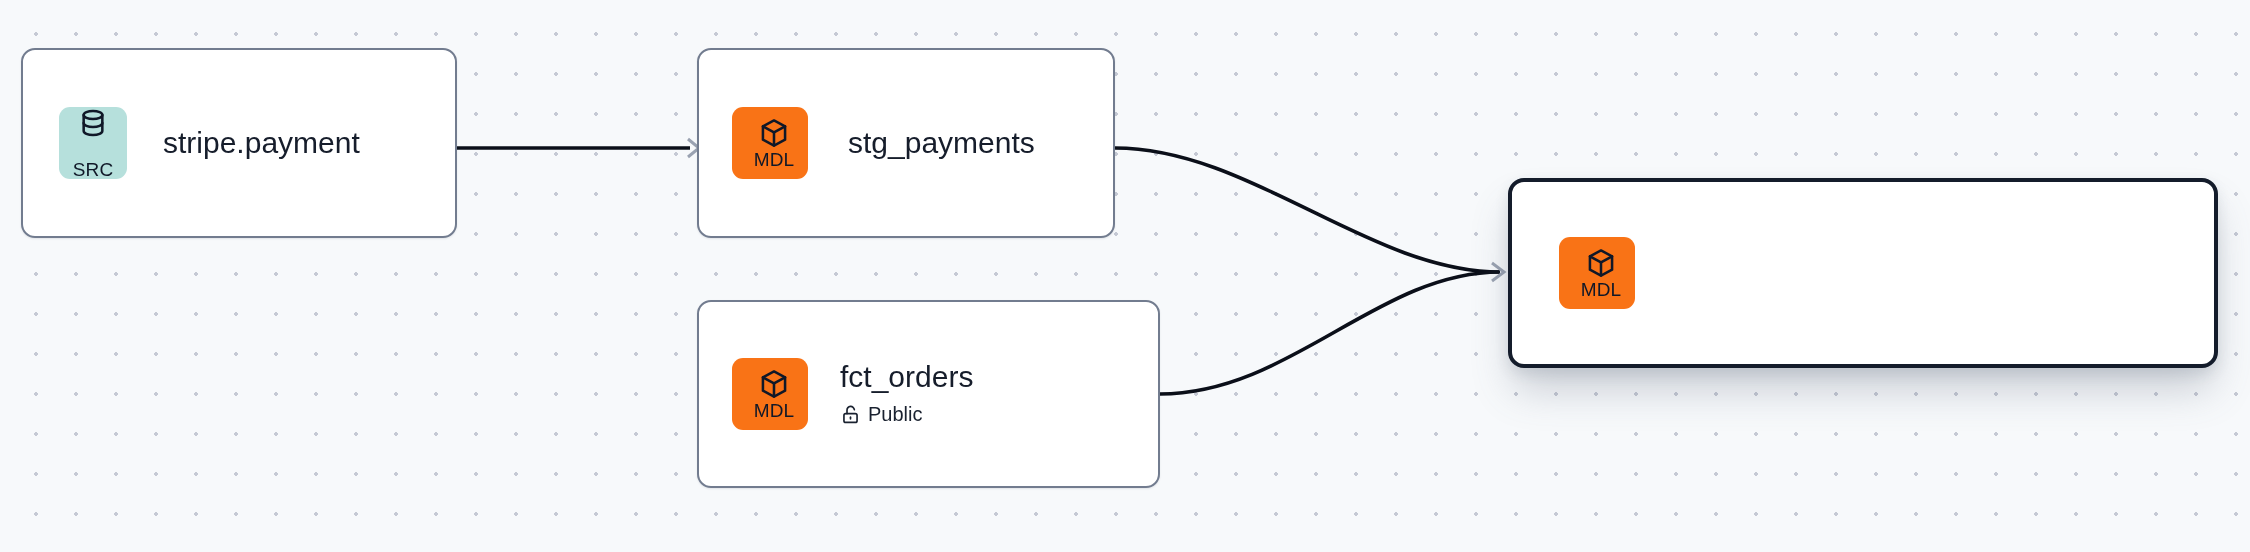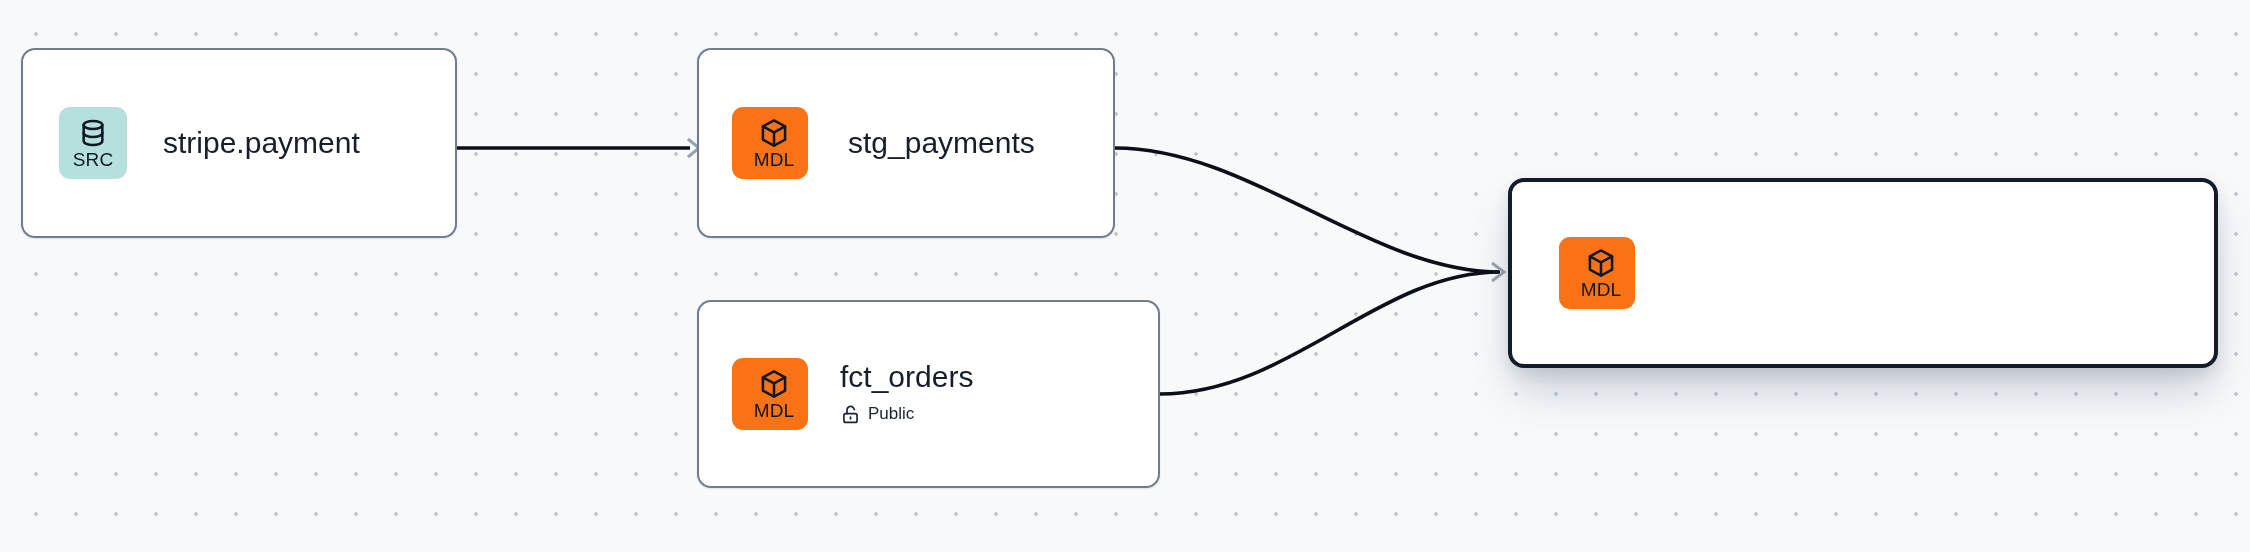--- a/index.html
+++ b/index.html
@@ -51,21 +51,21 @@
     flex: 0 0 auto;
     width: 68px;
     height: 72px;
     border-radius: 11px;
     display: flex;
     flex-direction: column;
     align-items: center;
     justify-content: center;
     gap: 1px;
   }
-  .badge.src { background: #b6e0dc; }
+  .badge.src { background: #b6e0dc; justify-content: space-between; }
   .badge.mdl { background: #f97316; padding-left: 8px; }
   .badge svg { display: block; }
   .badge-label {
     font-size: 19px;
     line-height: 19px;
     color: #101828;
     letter-spacing: 0.2px;
     font-weight: 400;
   }
 
@@ -79,21 +79,21 @@
     font-size: 30px;
     line-height: 36px;
     color: #161d2b;
     white-space: nowrap;
     font-weight: 400;
   }
   .node-sub {
     display: flex;
     align-items: center;
     gap: 7px;
-    font-size: 17px;
+    font-size: 20px;
     line-height: 30px;
     color: #1a2230;
     margin-top: 4px;
   }
   .node-sub svg { display: block; }
 
   
   #node-src-stripe-payment { left: 21px;   top: 48px;  width: 436px; height: 190px; padding-left: 36px; }
   #node-mdl-stg-payments   { left: 697px;  top: 48px;  width: 418px; height: 190px; padding-left: 33px; }
   #node-mdl-fct-orders     { left: 697px;  top: 300px; width: 463px; height: 188px; padding-left: 33px; }

